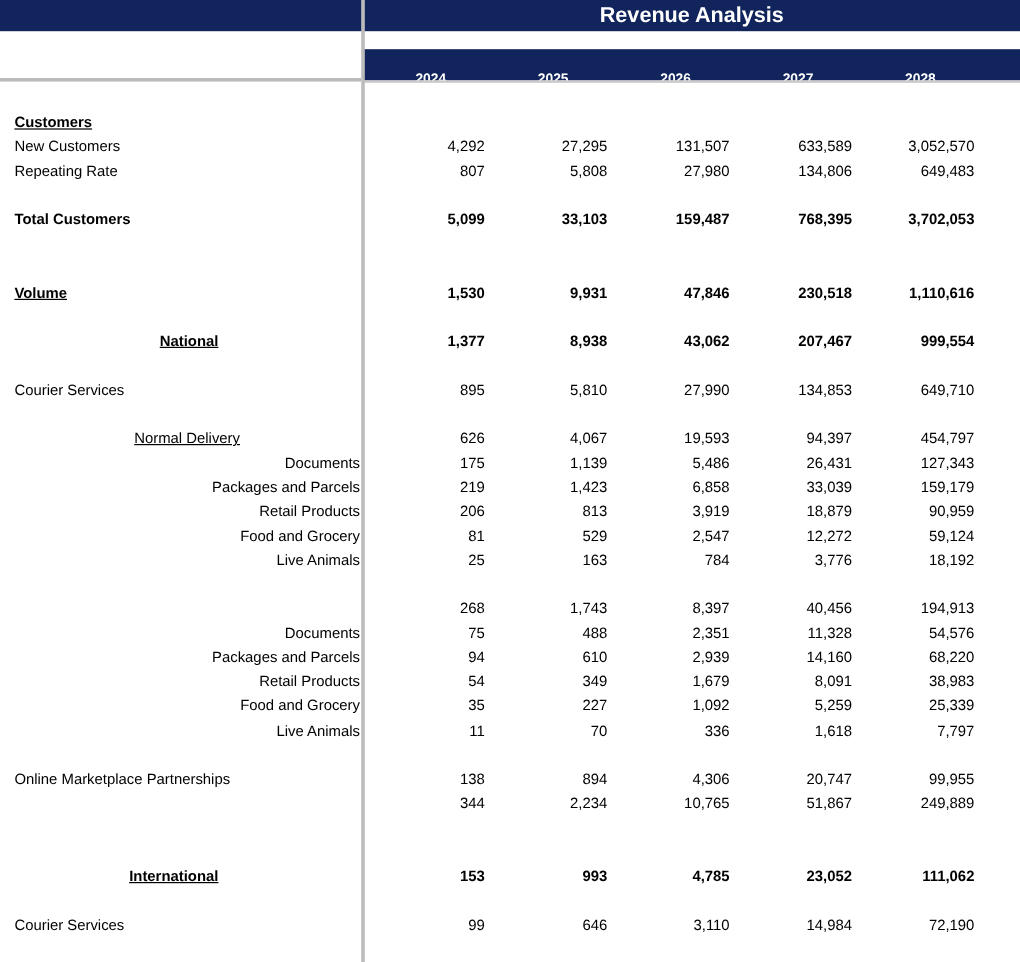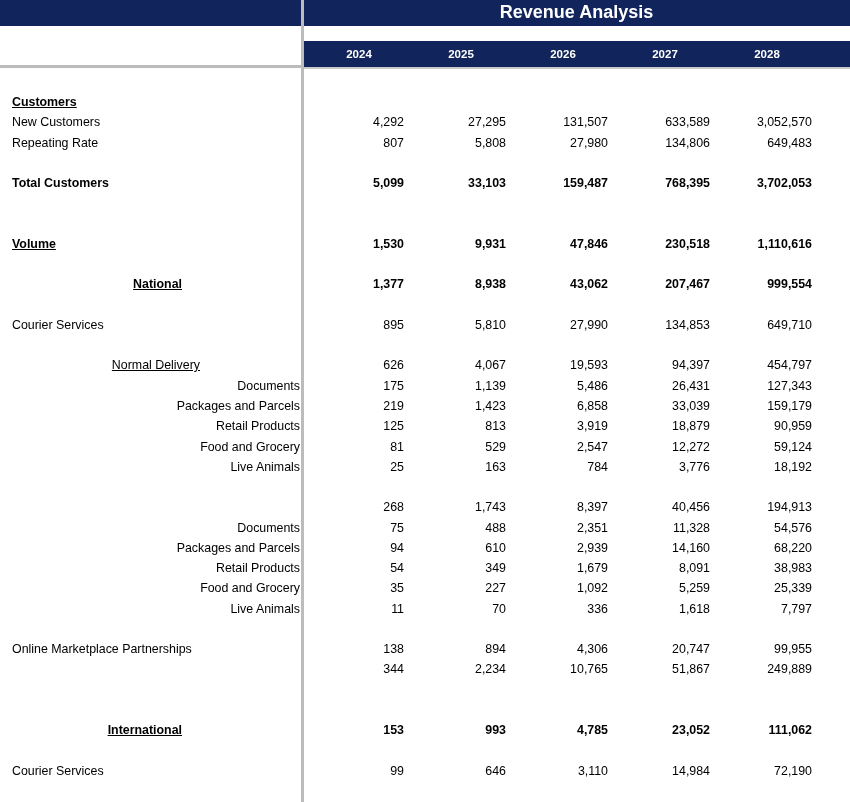--- a/index.html
+++ b/index.html
@@ -49,21 +49,21 @@
   .years-band {
     position: absolute;
     left: 303px;
     top: 41px;
     width: 547px;
     height: 26px;
     background: #11245b;
   }
   .years-band .yr {
     position: absolute;
-    top: 0;
+    top: 12px;
     height: 26px;
     line-height: 26px;
     color: #ffffff;
     font-size: 11.5px;
     font-weight: bold;
     text-align: center;
     width: 102px;
   }
 
   
@@ -235,21 +235,21 @@
       <div class="row">
         <div class="label lv3">Packages and Parcels</div>
         <div class="val c0">219</div>
         <div class="val c1">1,423</div>
         <div class="val c2">6,858</div>
         <div class="val c3">33,039</div>
         <div class="val c4">159,179</div>
       </div>
       <div class="row">
         <div class="label lv3">Retail Products</div>
-        <div class="val c0">125</div>
+        <div class="val c0">206</div>
         <div class="val c1">813</div>
         <div class="val c2">3,919</div>
         <div class="val c3">18,879</div>
         <div class="val c4">90,959</div>
       </div>
       <div class="row">
         <div class="label lv3">Food and Grocery</div>
         <div class="val c0">81</div>
         <div class="val c1">529</div>
         <div class="val c2">2,547</div>

